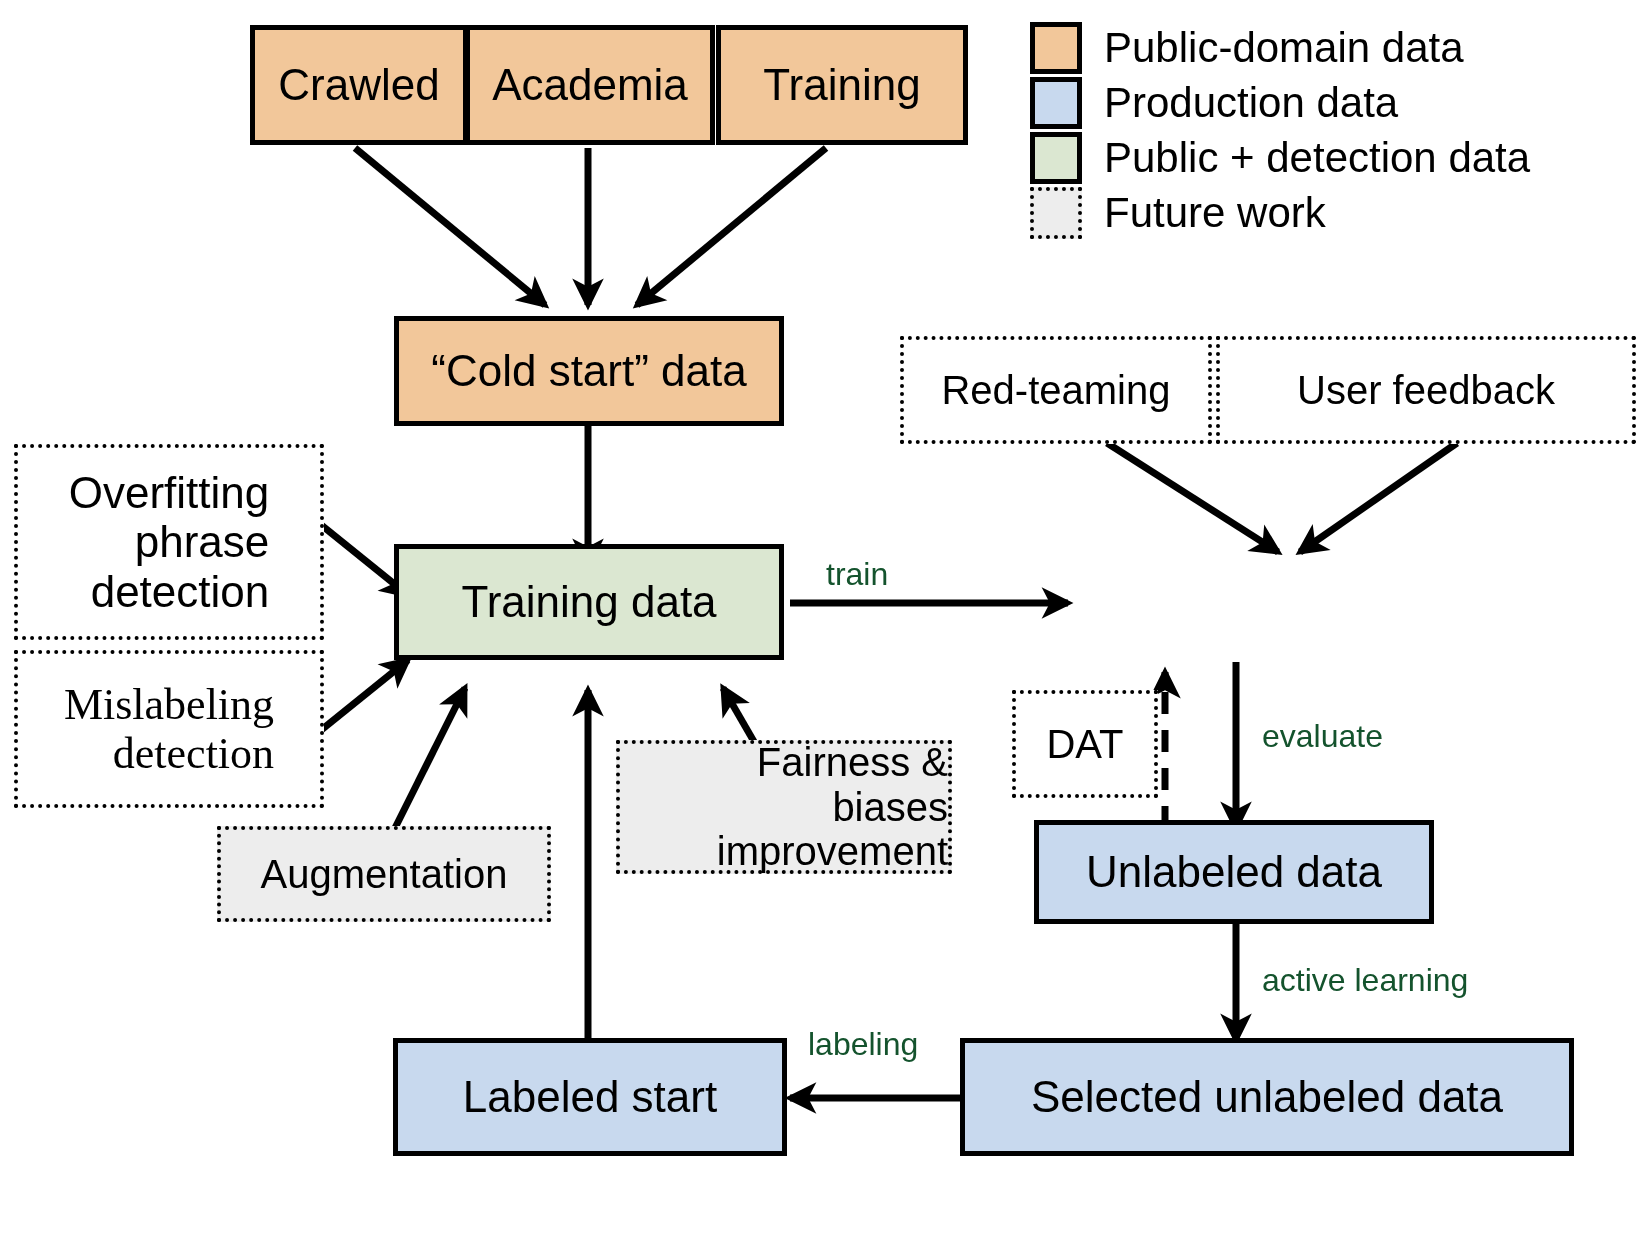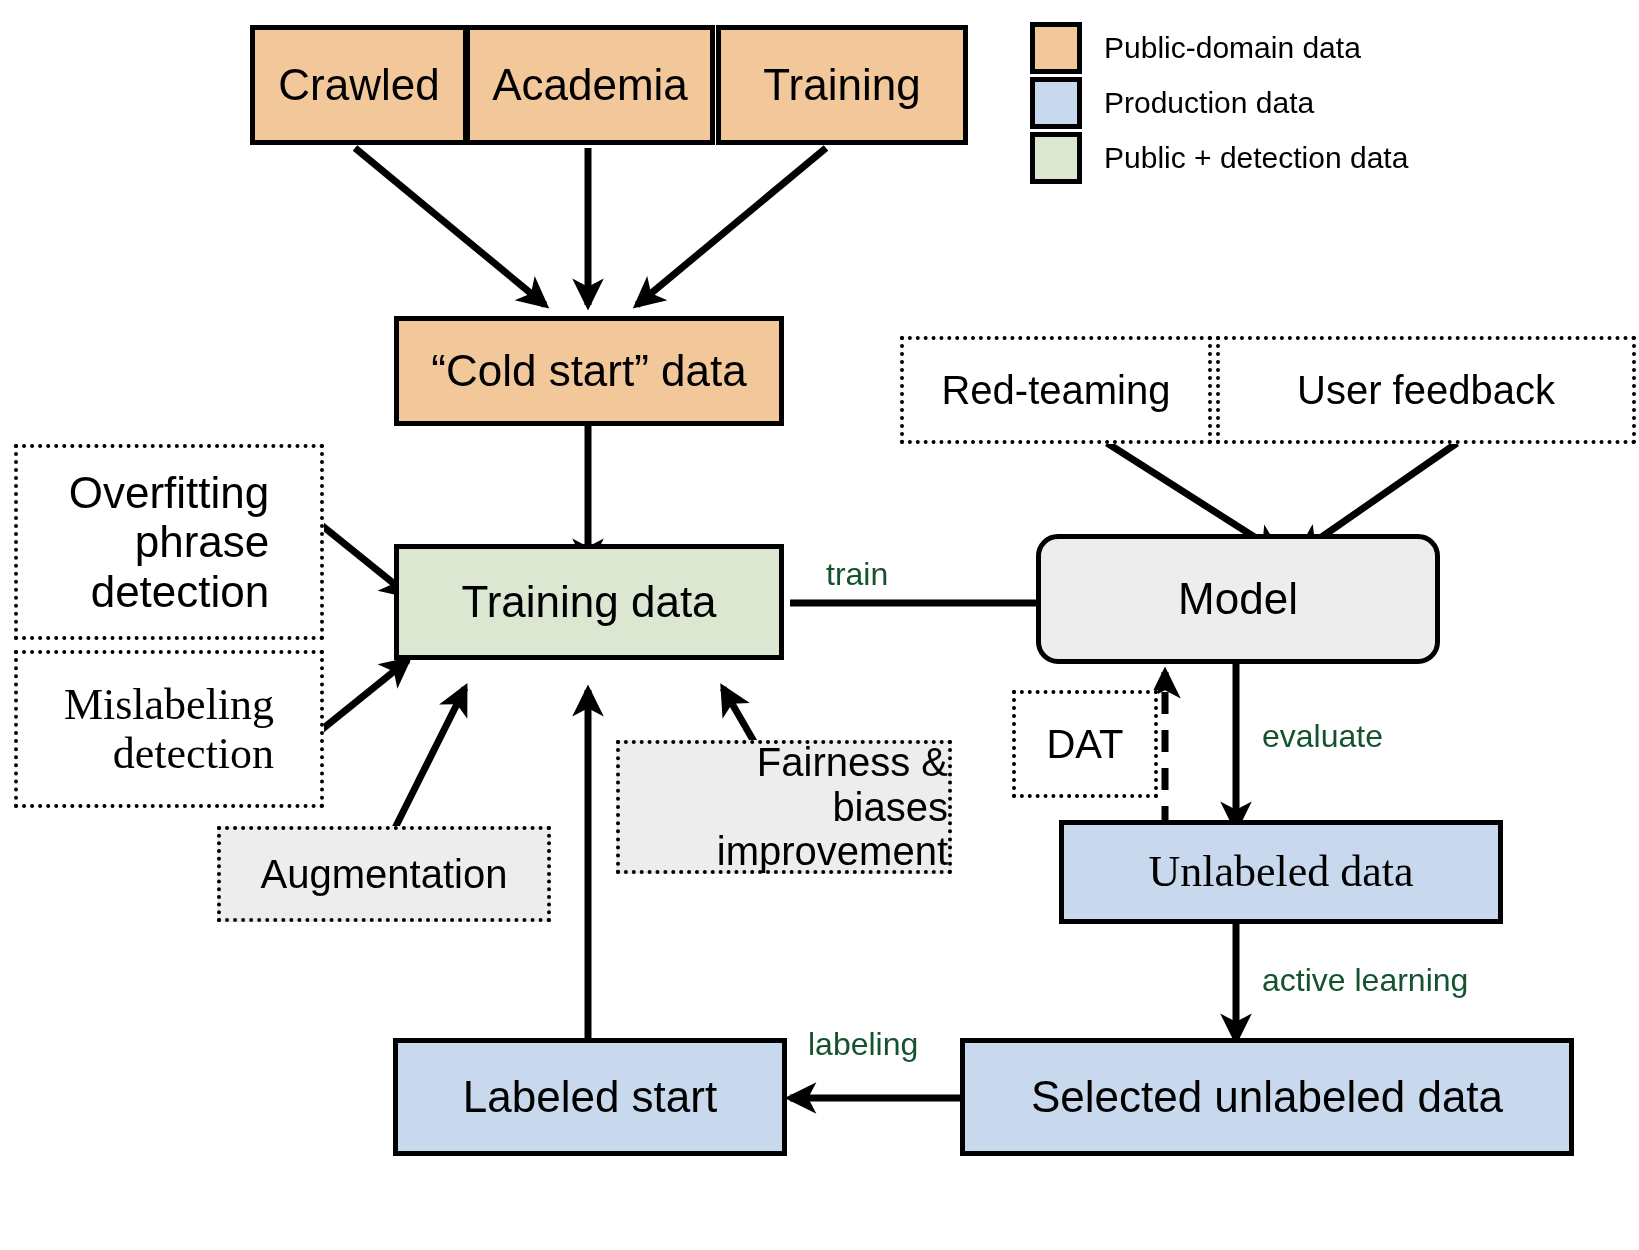--- a/index.html
+++ b/index.html
@@ -39,21 +39,21 @@
     z-index:5;
     background:transparent;
   }
 
   
   #legend{position:absolute;left:1030px;top:20px;z-index:6;}
   .leg-row{display:flex;align-items:center;height:55px;}
   .leg-sw{width:52px;height:52px;box-sizing:border-box;flex:0 0 auto;}
   .leg-sw.solid{border:5px solid #000;}
   .leg-sw.dotted{border:4px dotted #000;}
-  .leg-tx{margin-left:22px;font-size:30px;white-space:nowrap;}
+  .leg-tx{margin-left:22px;font-size:42px;white-space:nowrap;}
 
   svg#wires{position:absolute;left:0;top:0;width:1639px;height:1250px;z-index:1;pointer-events:none;}
 </style>
 </head>
 <body>
 
 <div id="stage">
 
   <svg id="wires" viewBox="0 0 1639 1250" xmlns="http://www.w3.org/2000/svg">
     <defs>
@@ -118,25 +118,24 @@
 
   <div class="node dotted fill-gray t40" style="left:217px;top:826px;width:334px;height:96px;">Augmentation</div>
 
   <div class="node dotted fill-gray t40" style="left:616px;top:740px;width:336px;height:134px;white-space:pre-line;padding-left:17px;">Fairness &amp; biases
 improvement</div>
 
   <div class="node dotted fill-white t40" style="left:900px;top:336px;width:312px;height:108px;">Red-teaming</div>
 
   <div class="node dotted fill-white t40" style="left:1216px;top:336px;width:420px;height:108px;">User feedback</div>
 
-  <div class="node solid rounded fill-gray t44" style="left:1036px;top:534px;width:404px;height:130px;">Model</div>
 
   <div class="node dotted fill-white t40" style="left:1012px;top:690px;width:146px;height:108px;">DAT</div>
 
-  <div class="node solid fill-blue t44" style="left:1059px;top:820px;width:444px;height:104px;font-family:Liberation Serif, serif;">Unlabeled data</div>
+  <div class="node solid fill-blue t44" style="left:1034px;top:820px;width:400px;height:104px;">Unlabeled data</div>
 
   <div class="node solid fill-blue t44" style="left:960px;top:1038px;width:614px;height:118px;">Selected unlabeled data</div>
 
   <div class="node solid fill-blue t44" style="left:393px;top:1038px;width:394px;height:118px;">Labeled start</div>
 
   <div class="elabel" style="left:826px;top:556px;">train</div>
 
   <div class="elabel" style="left:1262px;top:718px;">evaluate</div>
 
   <div class="elabel" style="left:1262px;top:962px;">active learning</div>
@@ -149,15 +148,19 @@
       <span class="leg-tx">Public-domain data</span>
     </div>
     <div class="leg-row">
       <span class="leg-sw solid fill-blue"></span>
       <span class="leg-tx">Production data</span>
     </div>
     <div class="leg-row">
       <span class="leg-sw solid fill-green"></span>
       <span class="leg-tx">Public + detection data</span>
     </div>
+    <div class="leg-row">
+      <span class="leg-sw dotted fill-gray"></span>
+      <span class="leg-tx">Future work</span>
+    </div>
   </div>
 
 </div>
 
 </body></html>

